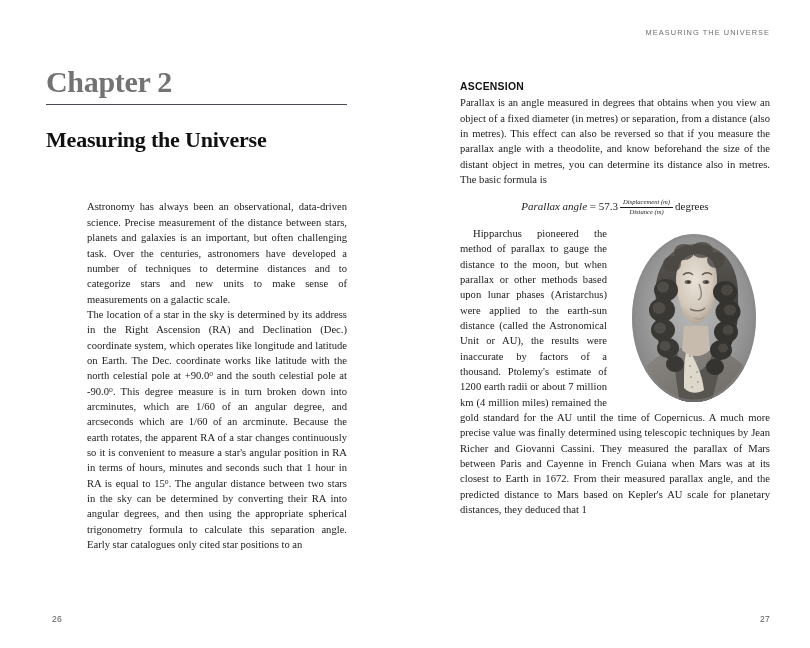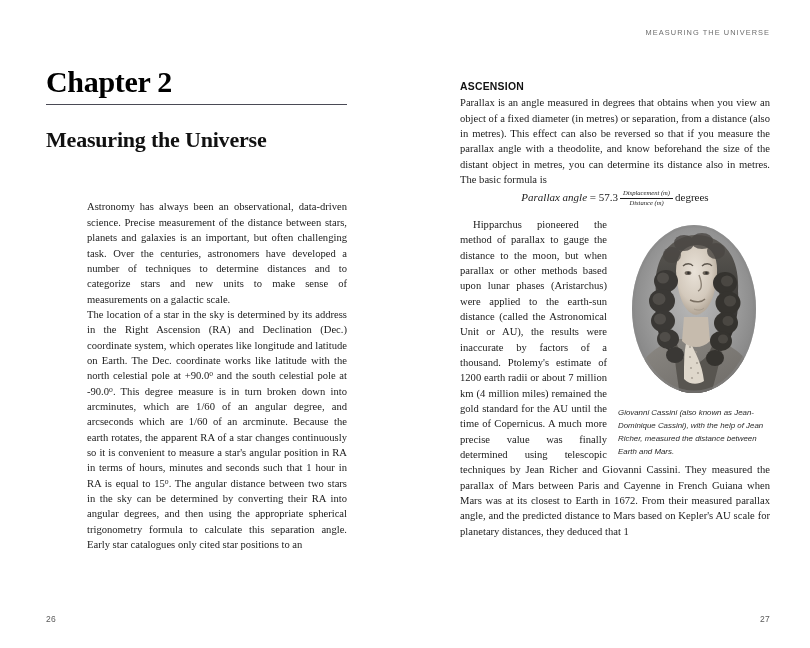--- a/index.html
+++ b/index.html
@@ -45,33 +45,33 @@
 
   
   .folio {
     position: absolute;
     bottom: 24px;
     font-family: "Liberation Sans", sans-serif;
     font-size: 8.5px;
     color: #5a5a5a;
     letter-spacing: 0.3px;
   }
-  .folio-left  { left: 46px; margin-top: 16px; }
+  .folio-left  { left: 52px; margin-top: 16px; }
   .folio-right { right: 40px; }
 
   
   .chapter-block { padding-top: 66px; }
   .chapter-number {
     font-family: "Liberation Serif", serif;
     font-weight: bold;
     font-size: 30px;
     letter-spacing: -0.3px;
     line-height: 1.05;
     margin: 0;
-    color: #000000;
+    color: #737373;
   }
   .chapter-rule {
     height: 1.6px;
     background: #4a4a55;
     margin: 6px 0 0 0;
     width: 100%;
   }
   .chapter-title {
     font-family: "Liberation Serif", serif;
     font-weight: bold;
@@ -109,21 +109,21 @@
   }
 
   sup.deg {
     font-size: 0.72em;
     vertical-align: 0.42em;
     line-height: 0;
   }
 
   
   .formula {
-    margin: 2px 0 9px 0;
+    margin: 11px 0 9px 0;
     text-align: center;
     font-size: 11px;
     line-height: 1.1;
   }
   .formula .fx-italic { font-style: italic; }
   .frac {
     display: inline-block;
     vertical-align: middle;
     text-align: center;
     margin: 0 2px;
@@ -303,21 +303,20 @@
                 <ellipse cx="84" cy="20" rx="11" ry="8"></ellipse>
                 <ellipse cx="98" cy="30" rx="9" ry="8"></ellipse>
                 <ellipse cx="54" cy="34" rx="9" ry="8"></ellipse>
               </g>
 
               <ellipse cx="76" cy="88" rx="62" ry="84" fill="none" stroke="#8a8a8a" stroke-width="5" opacity="0.45"></ellipse>
             </g>
           </svg>
         </div>
 
-        <div class="figure-caption">Giovanni Cassini (also known as Jean-Dominique Cassini), with the help of Jean Richer, measured the distance between Earth and Mars.</div>
       </div>
 
       <p class="p-indent">Hipparchus pioneered the method of parallax to gauge the distance to the moon, but when parallax or other methods based upon lunar phases (Aristarchus) were applied to the earth-sun distance (called the Astronomical Unit or AU), the results were inaccurate by factors of a thousand. Ptolemy's estimate of 1200 earth radii or about 7 million km (4 million miles) remained the gold standard for the AU until the time of Copernicus. A much more precise value was finally determined using telescopic techniques by Jean Richer and Giovanni Cassini. They measured the parallax of Mars between Paris and Cayenne in French Guiana when Mars was at its closest to Earth in 1672. From their measured parallax angle, and the predicted distance to Mars based on Kepler's AU scale for planetary distances, they deduced that 1</p>
     </div>
 
     <div class="folio folio-right">27</div>
   </div>
 
 </div>
 

